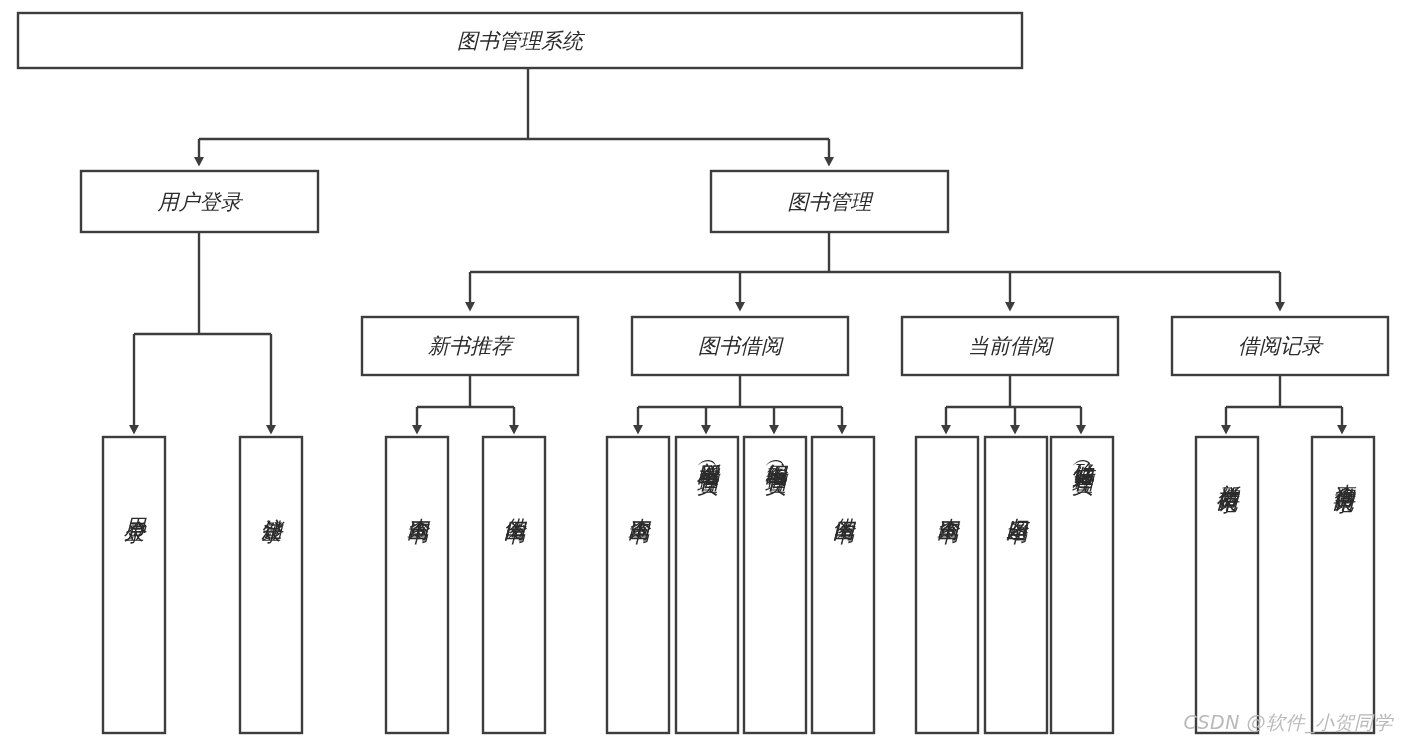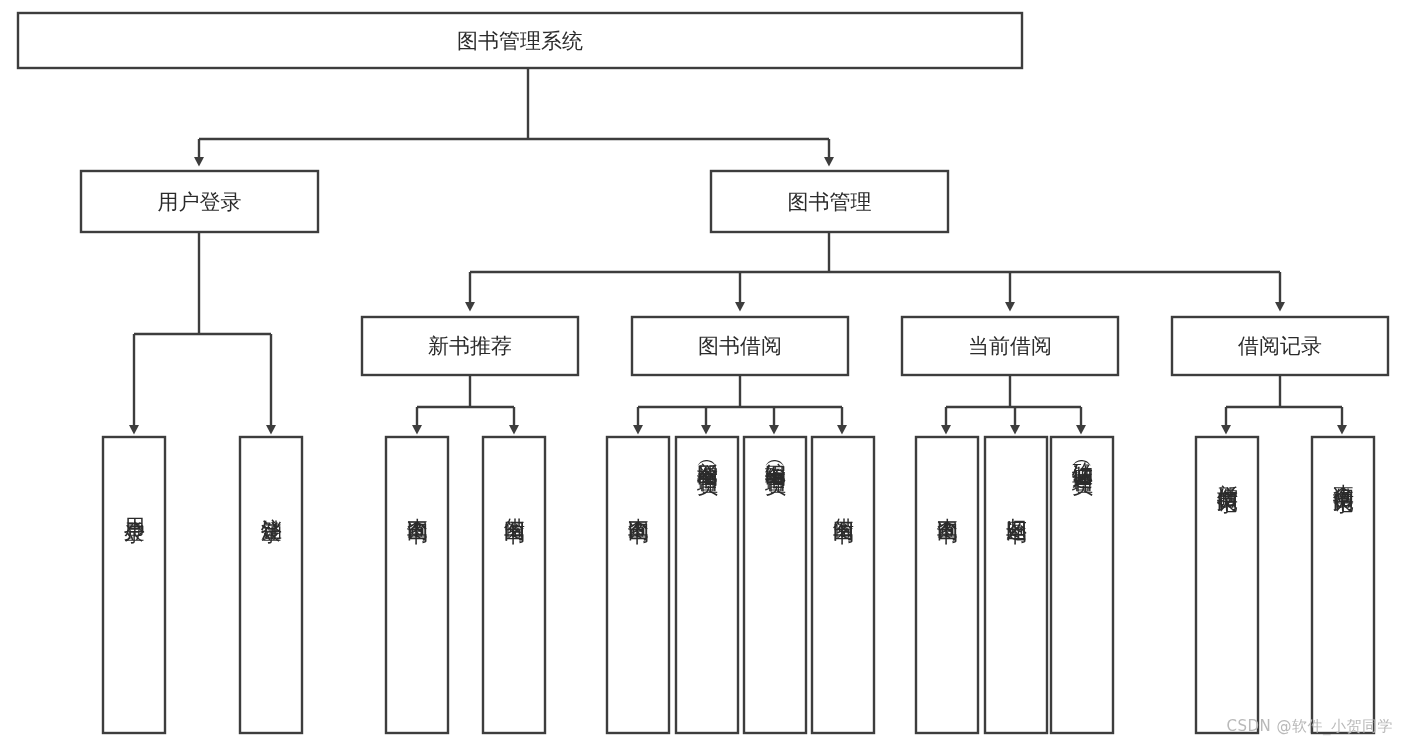--- a/index.html
+++ b/index.html
@@ -12,20 +12,21 @@
     height: 747px;
     font-family: "DejaVu Sans", "Liberation Sans", sans-serif;
     overflow: hidden;
     position: relative;
   }
   #diagram-root {
     position: absolute;
     left: 0; top: 0;
     width: 1405px;
     height: 744px;
+    font-style: italic;
   }
   svg.diagram {
     display: block;
     width: 1405px;
     height: 747px;
   }
   .node-box {
     fill: #ffffff;
     stroke: #3d3d3d;
     stroke-width: 2.4;
@@ -63,21 +64,21 @@
     line-height: 1.0;
     color: #2b2b2b;
     letter-spacing: 2px;
     white-space: nowrap;
   }
   .watermark {
     position: absolute;
     right: 12px;
     bottom: 8px;
     font-family: "DejaVu Sans", "Liberation Sans", sans-serif;
-    font-size: 15px;
+    font-size: 19px;
     color: #b9b9b9;
     white-space: nowrap;
     letter-spacing: 0.5px;
   }
 </style>
 </head>
 <body>
 
 <div id="diagram-root">
 

